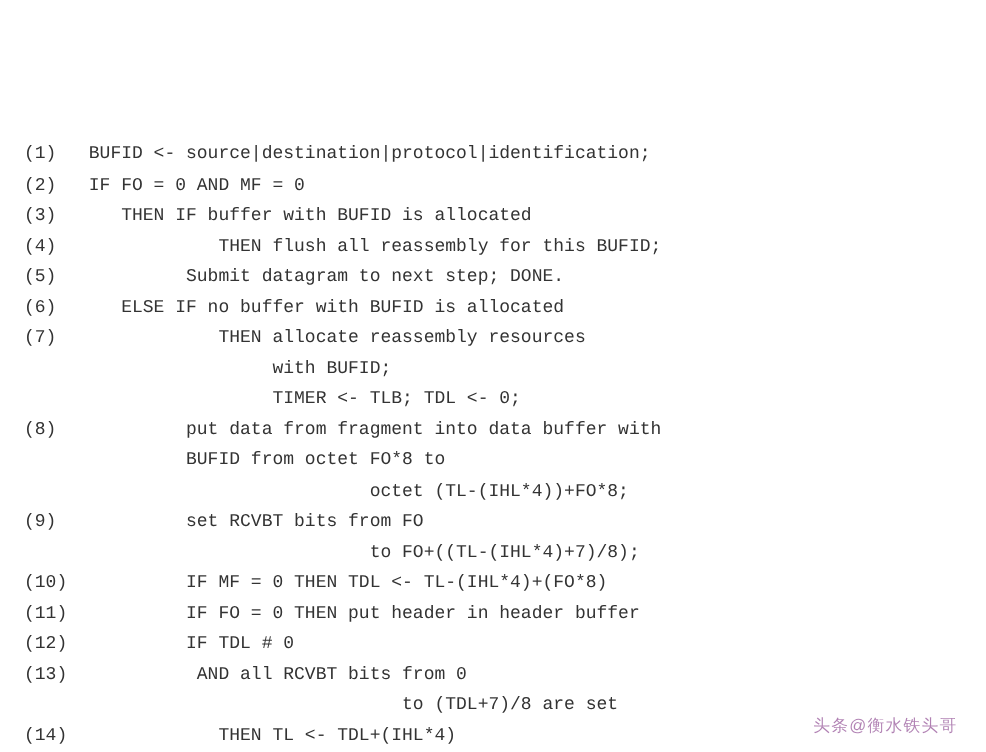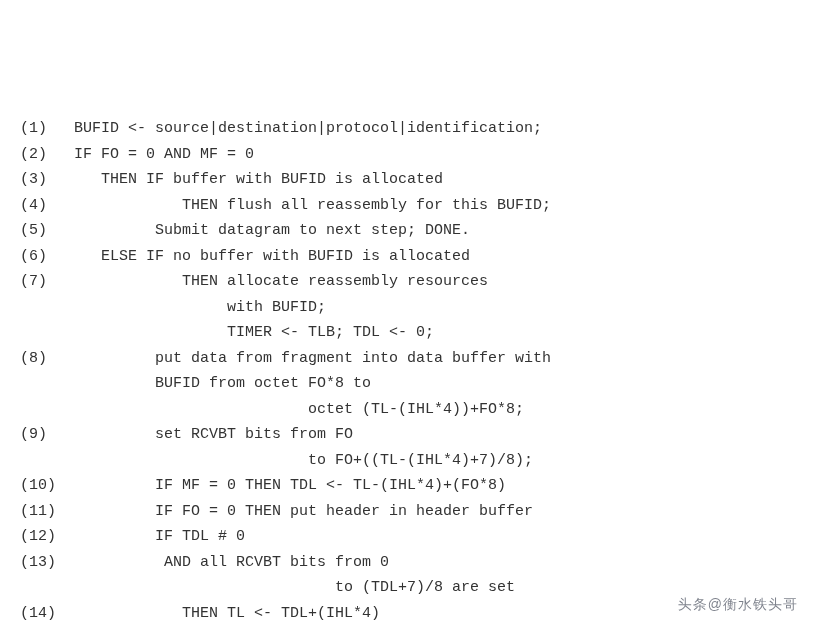--- a/index.html
+++ b/index.html
@@ -27,21 +27,21 @@
     }
     .line-content {
       white-space: pre;
     }
     .watermark {
       position: absolute;
       right: 24px;
       bottom: 10px;
       font-family: sans-serif;
       font-size: 14px;
-      color: #0f172a;
+      color: #701a75;
       opacity: 0.55;
       letter-spacing: 1px;
       pointer-events: none;
     }
   </style>
 </head>
 <body>
 
 
 

